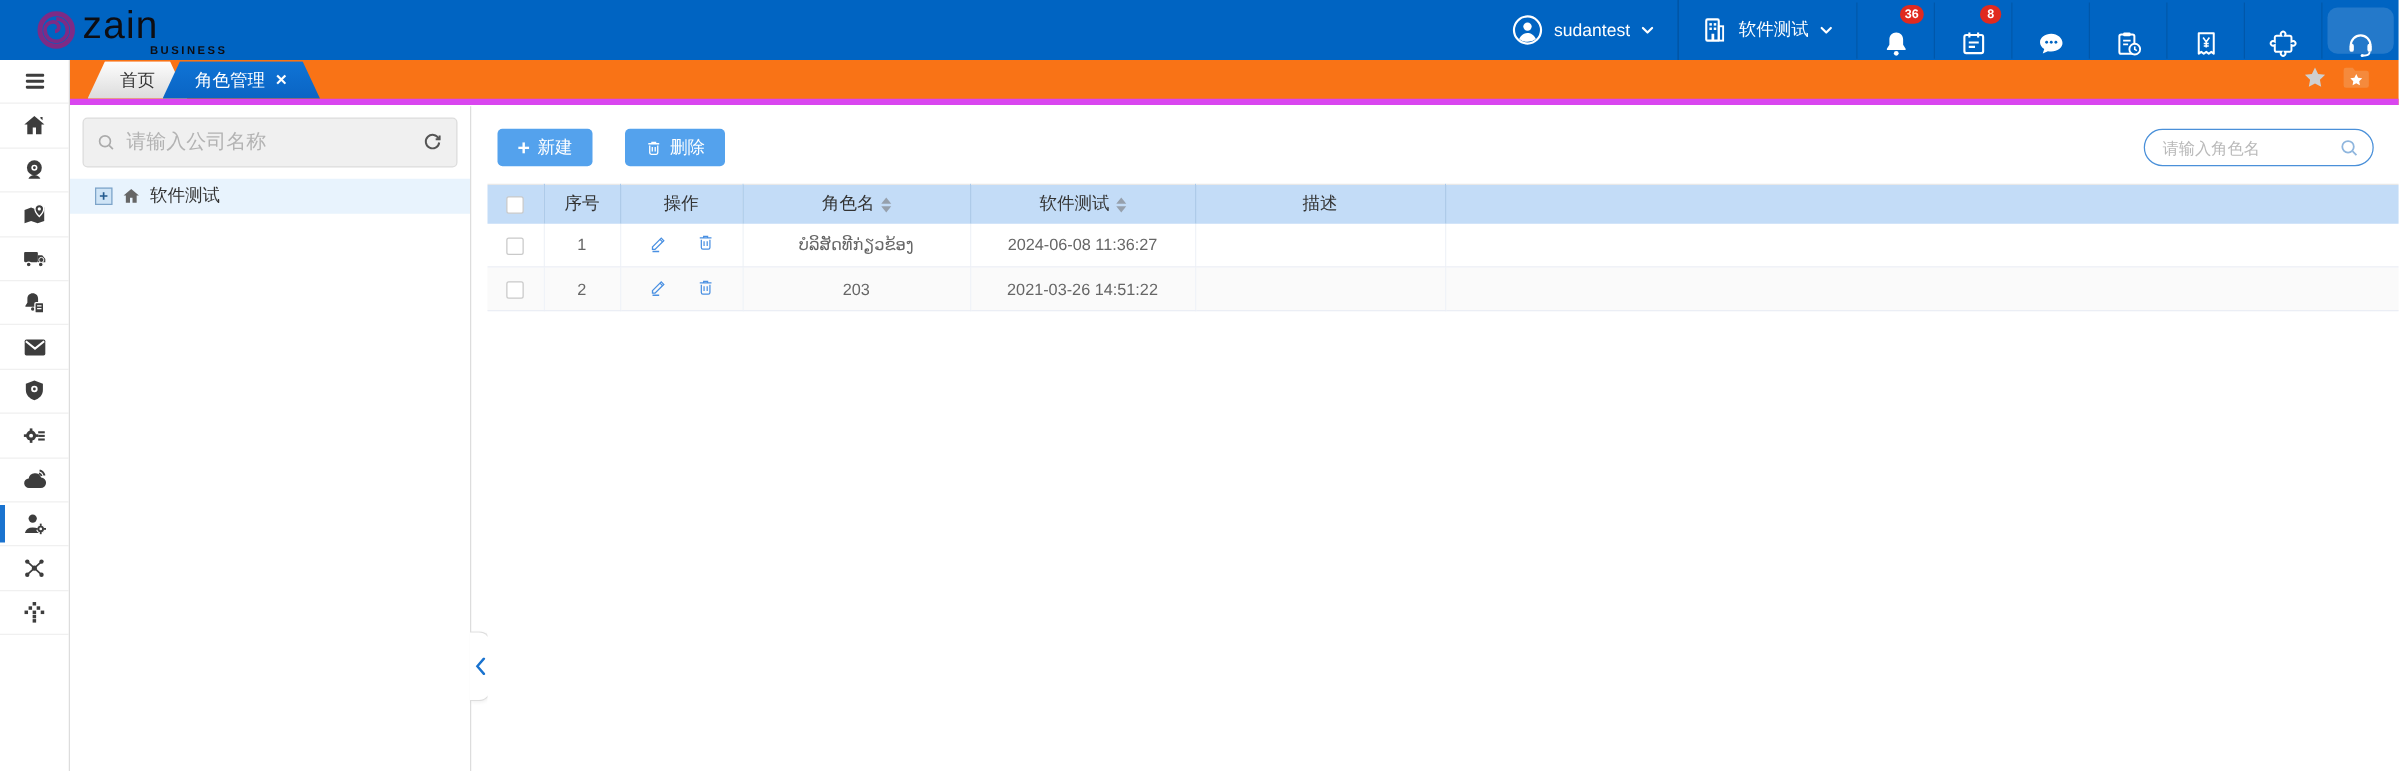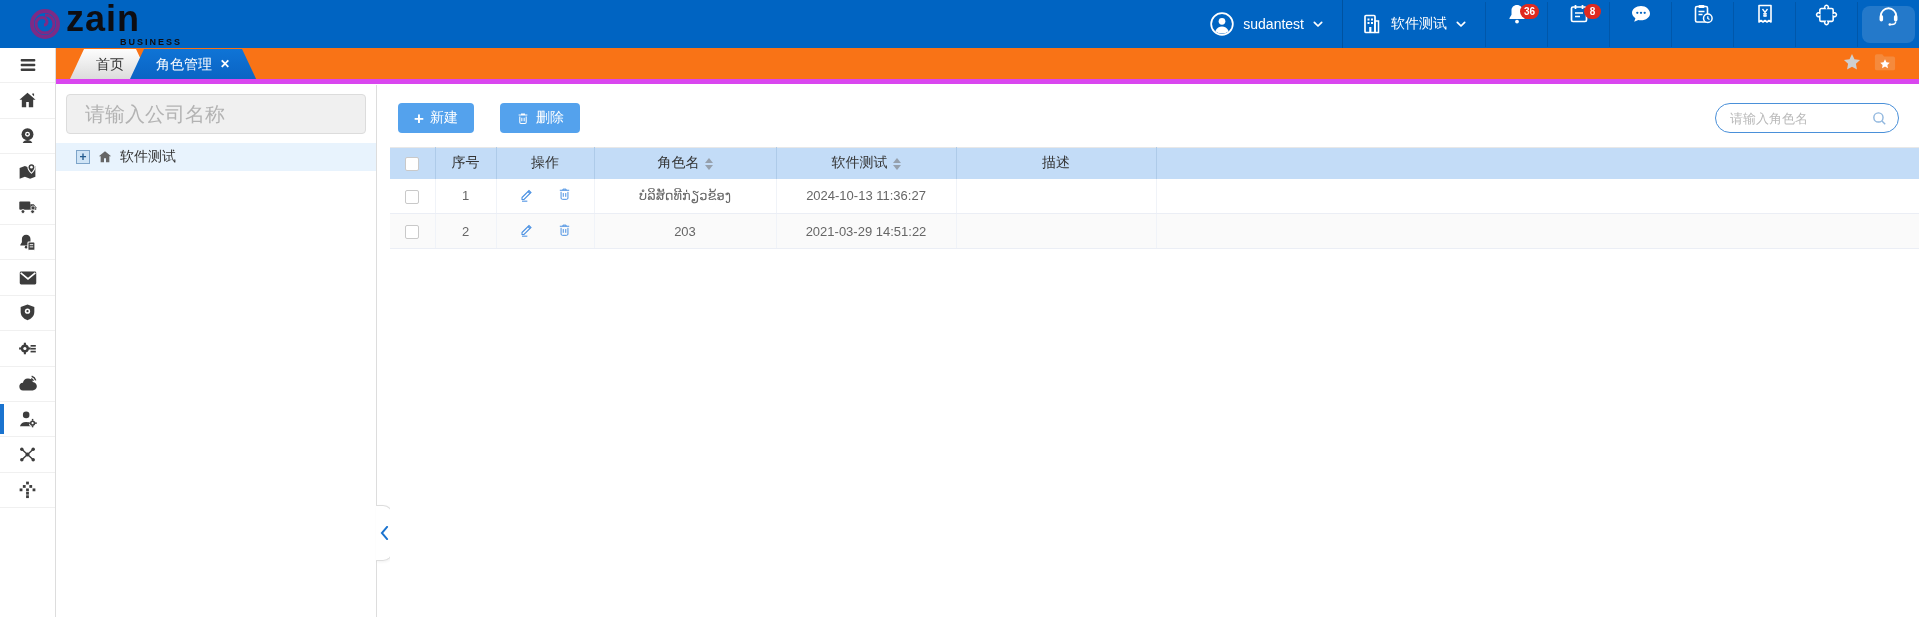--- a/index.html
+++ b/index.html
@@ -6,27 +6,27 @@
   html,body { width:1919px; height:617px; overflow:hidden; background:#fff;
               font-family:"Liberation Sans", sans-serif; }
   body { position:relative; }
 
   
   .topbar { position:absolute; left:0; top:0; width:1919px; height:48px;
             background:#0064c2; display:flex; align-items:center; }
   .logo { display:flex; align-items:center; margin-left:28px; }
   .logo-swirl { width:34px; height:34px; margin-right:4px; }
   .logo-text { display:flex; flex-direction:column; line-height:1; }
-  .logo-brand { color:#0d0d12; font-size:36px; font-weight:bold; letter-spacing:1px; }
+  .logo-brand { color:#0d0d12; font-size:31px; font-weight:normal; letter-spacing:1px; }
   .logo-sub { color:#0d0d12; font-size:9px; font-weight:bold; letter-spacing:2px; margin-left:22px; margin-top:1px;padding-left:32px; }
   .topbar-right { margin-left:auto; display:flex; align-items:center; height:100%; }
   .tb-group { display:flex; align-items:center; color:#fff; font-size:14px; padding:0 16px; height:100%; }
   .tb-sep { width:1px; height:48px; background:rgba(0,0,0,0.18); }
   .tb-group .name { margin:0 6px 0 8px; }
-  .tb-icon-cell { width:62px; height:45px; display:flex; align-items:flex-start; justify-content:center;
+  .tb-icon-cell { width:62px; height:45px; display:flex; align-items:flex-end; justify-content:center;
                   position:relative; border-left:1px solid rgba(0,0,0,0.12); }
   .tb-icon-cell.hl::before { content:""; position:absolute; inset:4px 4px 4px 4px;
                   background:rgba(255,255,255,0.14); border-radius:8px; }
   .tb-icon-cell svg { position:relative; }
   .badge { position:absolute; top:2px; right:8px; min-width:17px; height:15px; padding:0 4px;
            background:#e02a1f; color:#fff; font-size:10px; line-height:15px; text-align:center;
            border-radius:8px; font-weight:bold; z-index:2; }
 
   
   .tabbar { position:absolute; left:56px; top:48px; width:1863px; height:36px; background:#f97316;
@@ -44,21 +44,21 @@
           border-right:1px solid #ddd; }
   .rail-item { height:35.4px; display:flex; align-items:center; justify-content:center;
                border-bottom:1px solid #f0f0f0; position:relative; cursor:pointer; }
   .rail-item.active::before { content:""; position:absolute; left:0; top:2px; bottom:2px; width:4px; background:#1a73cf; }
 
   
   .tree-panel { position:absolute; left:56px; top:85px; width:321px; height:532px; background:#fff;
                 border-right:1px solid #ddd; }
   .tree-search { margin:9px 10px; height:40px; background:#f0f0f0; border:1px solid #dcdcdc;
                  border-radius:4px; display:flex; align-items:center; padding:0 10px; }
-  .tree-search input { flex:1; border:0; background:transparent; outline:none; font-size:20px;
+  .tree-search input { flex:1; border:0; background:transparent; outline:none; font-size:16px;
                        color:#555; margin:0 8px; font-family:"Liberation Sans",sans-serif; }
   .tree-search input::placeholder { color:#b3b3b3; }
   .tree-node { height:28px; background:#e8f3fd; display:flex; align-items:center; padding-left:20px;
                font-size:14px; color:#333; cursor:pointer; }
   .plus-box { width:14px; height:14px; background:#cfe4f6; border:1px solid #7da4c9; color:#245b8f;
               font-size:12px; line-height:12px; text-align:center; font-weight:bold; margin-right:7px; }
   .tree-node .home { margin-right:7px; }
 
   
   .collapse-handle { position:absolute; left:376px; top:505px; width:17px; height:56px; background:#fff;
@@ -417,40 +417,40 @@
               <path d="M13.5 7.5l3 3" stroke="#4a90e2" stroke-width="1.6"></path>
               <path d="M4.5 22h8" stroke="#4a90e2" stroke-width="1.6"></path>
             </svg>
             <svg width="15" height="16" viewBox="0 0 24 24">
               <path d="M6.5 8.5v10a2 2 0 0 0 2 2h7a2 2 0 0 0 2-2v-10" fill="none" stroke="#4a90e2" stroke-width="1.6"></path>
               <path d="M4.5 6h15M9.5 6V4.2h5V6M10 10.5v6M14 10.5v6" fill="none" stroke="#4a90e2" stroke-width="1.6"></path>
             </svg>
           </span>
         </td>
         <td class="role-lao">ບໍລິສັດທີກ່ຽວຂ້ອງ</td>
-        <td>2024-10-13 11:36:27</td>
+        <td>2024-06-08 11:36:27</td>
         <td></td>
         <td></td>
       </tr>
       <tr class="alt">
         <td><span class="cbx"></span></td>
         <td>2</td>
         <td>
           <span class="op-icons">
             <svg width="16" height="17" viewBox="0 0 24 24">
               <path d="M4.5 16.5L15 6l3 3L7.5 19.5h-3z" fill="none" stroke="#4a90e2" stroke-width="1.6"></path>
               <path d="M13.5 7.5l3 3" stroke="#4a90e2" stroke-width="1.6"></path>
               <path d="M4.5 22h8" stroke="#4a90e2" stroke-width="1.6"></path>
             </svg>
             <svg width="15" height="16" viewBox="0 0 24 24">
               <path d="M6.5 8.5v10a2 2 0 0 0 2 2h7a2 2 0 0 0 2-2v-10" fill="none" stroke="#4a90e2" stroke-width="1.6"></path>
               <path d="M4.5 6h15M9.5 6V4.2h5V6M10 10.5v6M14 10.5v6" fill="none" stroke="#4a90e2" stroke-width="1.6"></path>
             </svg>
           </span>
         </td>
         <td>203</td>
-        <td>2021-03-29 14:51:22</td>
+        <td>2021-03-26 14:51:22</td>
         <td></td>
         <td></td>
       </tr>
     </tbody>
   </table>
 </div>
 
 </body></html>

